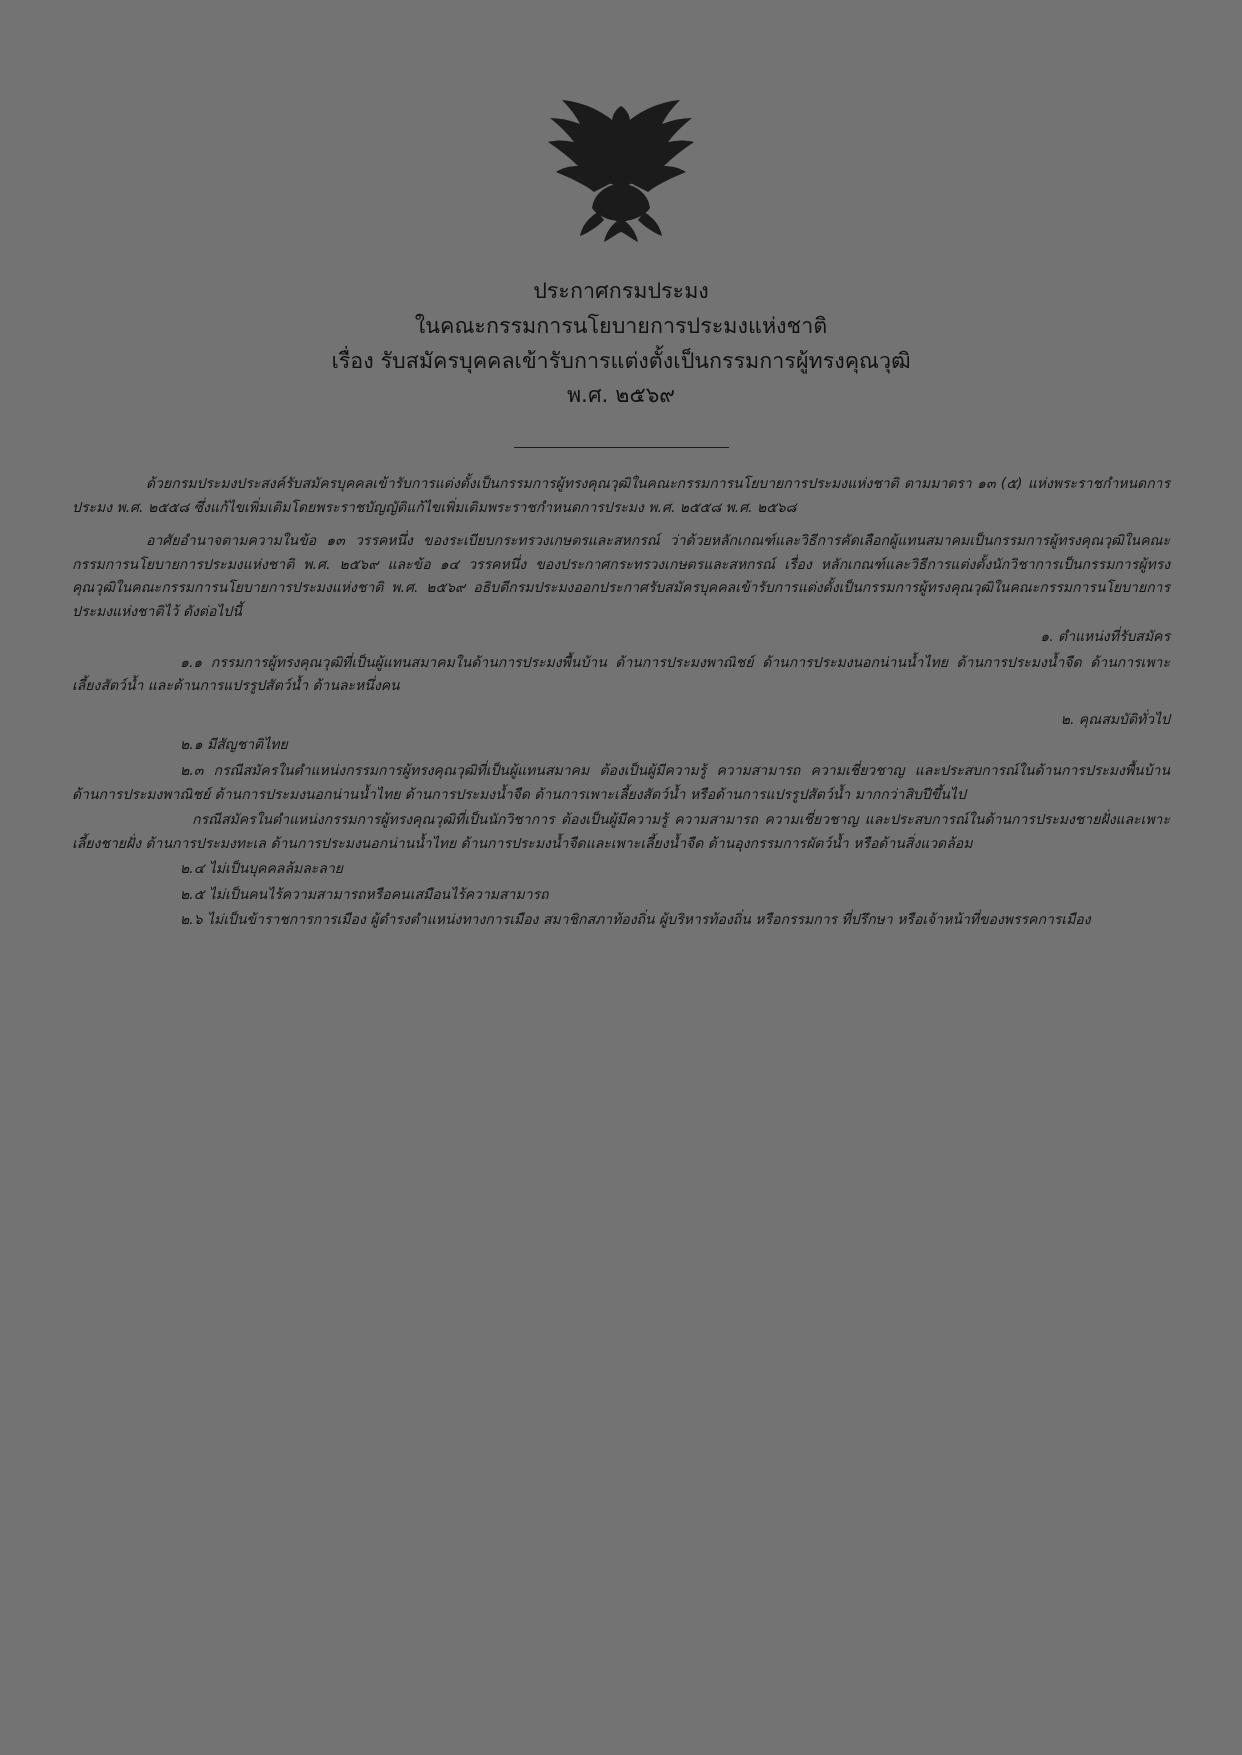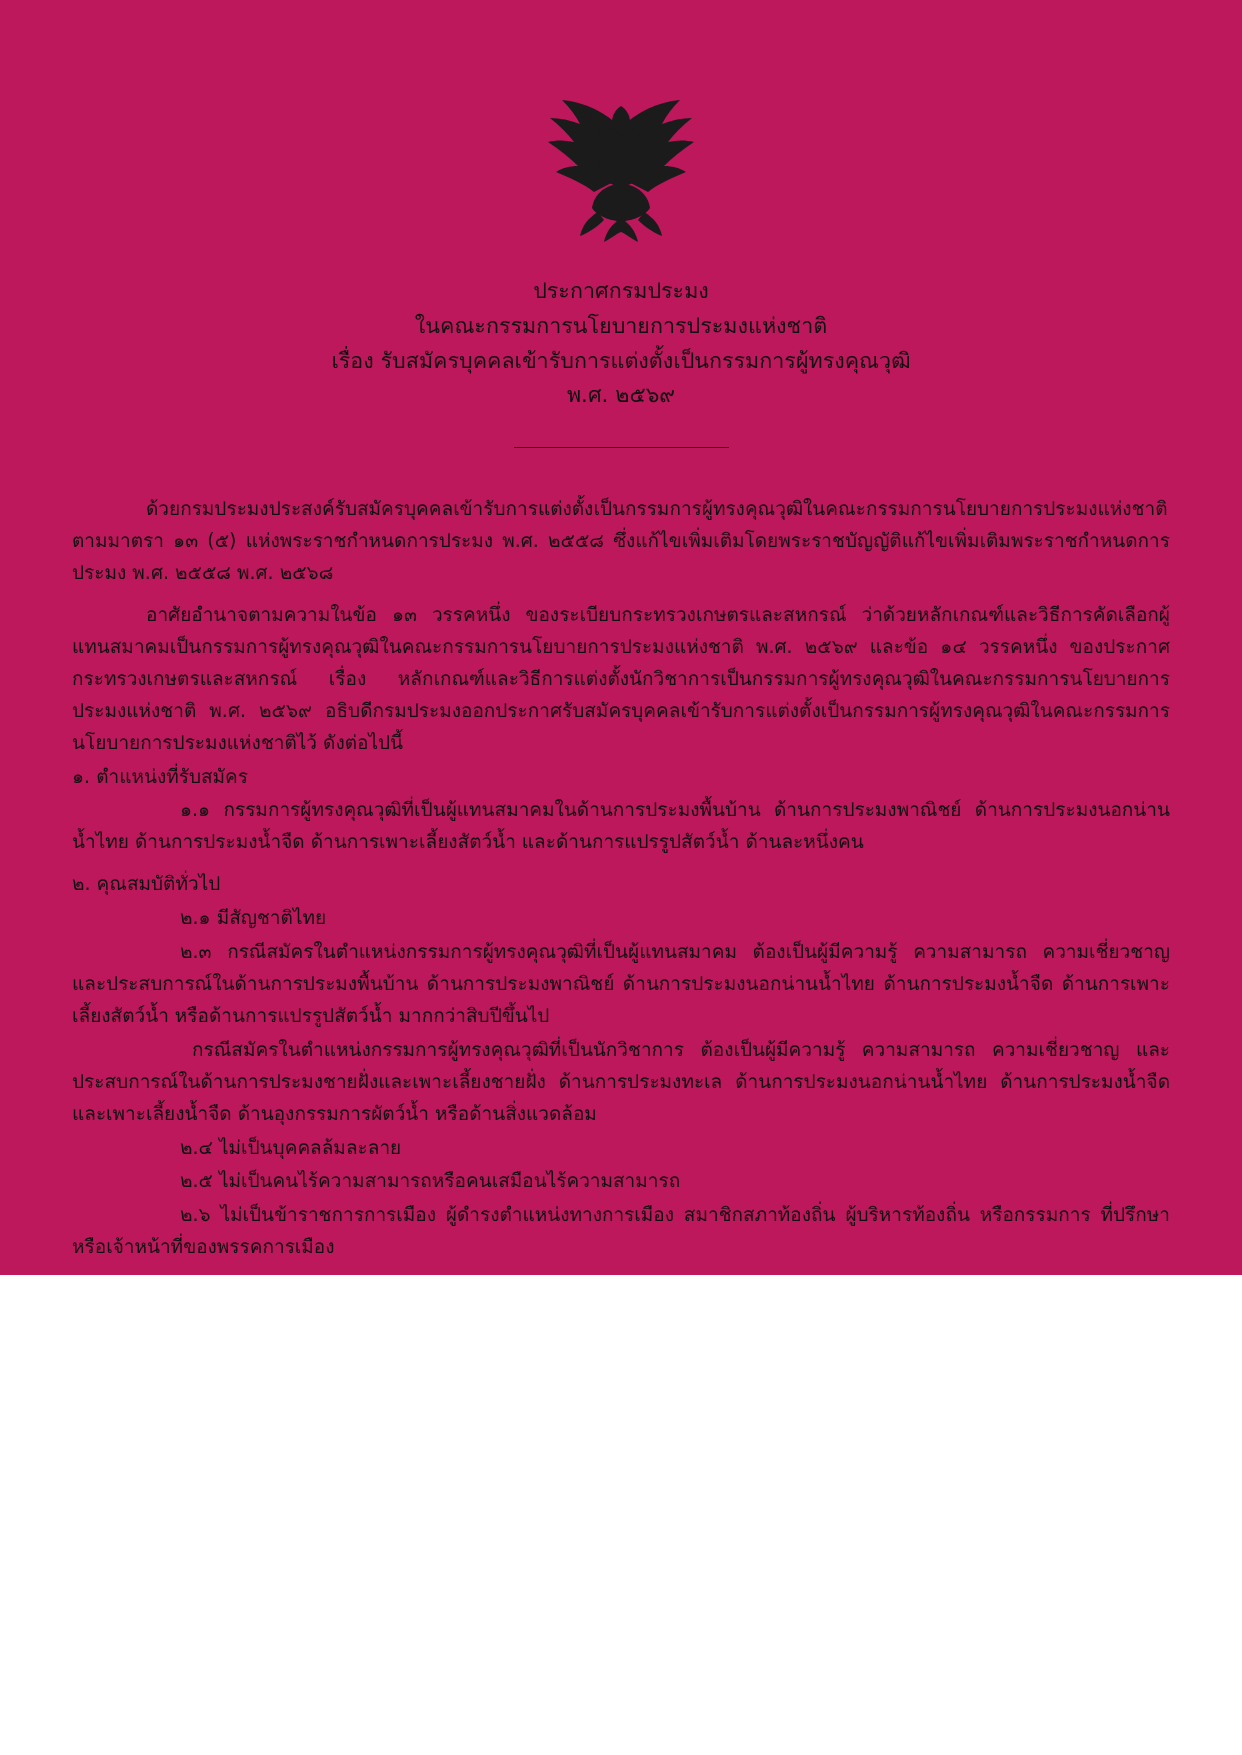--- a/index.html
+++ b/index.html
@@ -2,23 +2,23 @@
 <html><head>
 <meta charset="utf-8">
 <style>
   html, body {
     margin: 0;
     padding: 0;
     background: #ffffff;
   }
   .page {
     width: 1242px;
-    height: 1275px;
+    height: 1755px;
     position: relative;
-    background: #be185d;
+    background: #737373;
     font-family: "DejaVu Sans", "Liberation Sans", sans-serif;
     color: #111111;
     box-sizing: border-box;
     overflow: hidden;
   }
 
   
   .emblem-wrap {
     width: 100%;
     display: flex;
@@ -44,36 +44,37 @@
 
   .rule {
     width: 215px;
     height: 1px;
     background: #1a1a1a;
     margin: 34px auto 0 auto;
   }
 
   
   .body {
-    margin: 45px 72px 0 72px;
-    font-size: 19px;
+    margin: 24px 72px 0 72px;
+    font-size: 14px;
     line-height: 1.68;
     text-align: justify;
     text-justify: inter-word;
+    font-style: italic;
   }
   .body p {
     margin: 0 0 2px 0;
   }
   .indent-1 { text-indent: 74px; }
   .indent-2 { text-indent: 108px; }
   .indent-3 { text-indent: 120px; }
 
   .section-head {
     margin: 6px 0 2px 0;
-    text-align: left;
+    text-align: right;
     font-weight: normal;
   }
   .sub-line { margin: 0; }
 
   .spacer-sm { height: 8px; }
 </style>
 </head>
 <body>
 
 <div class="page">

